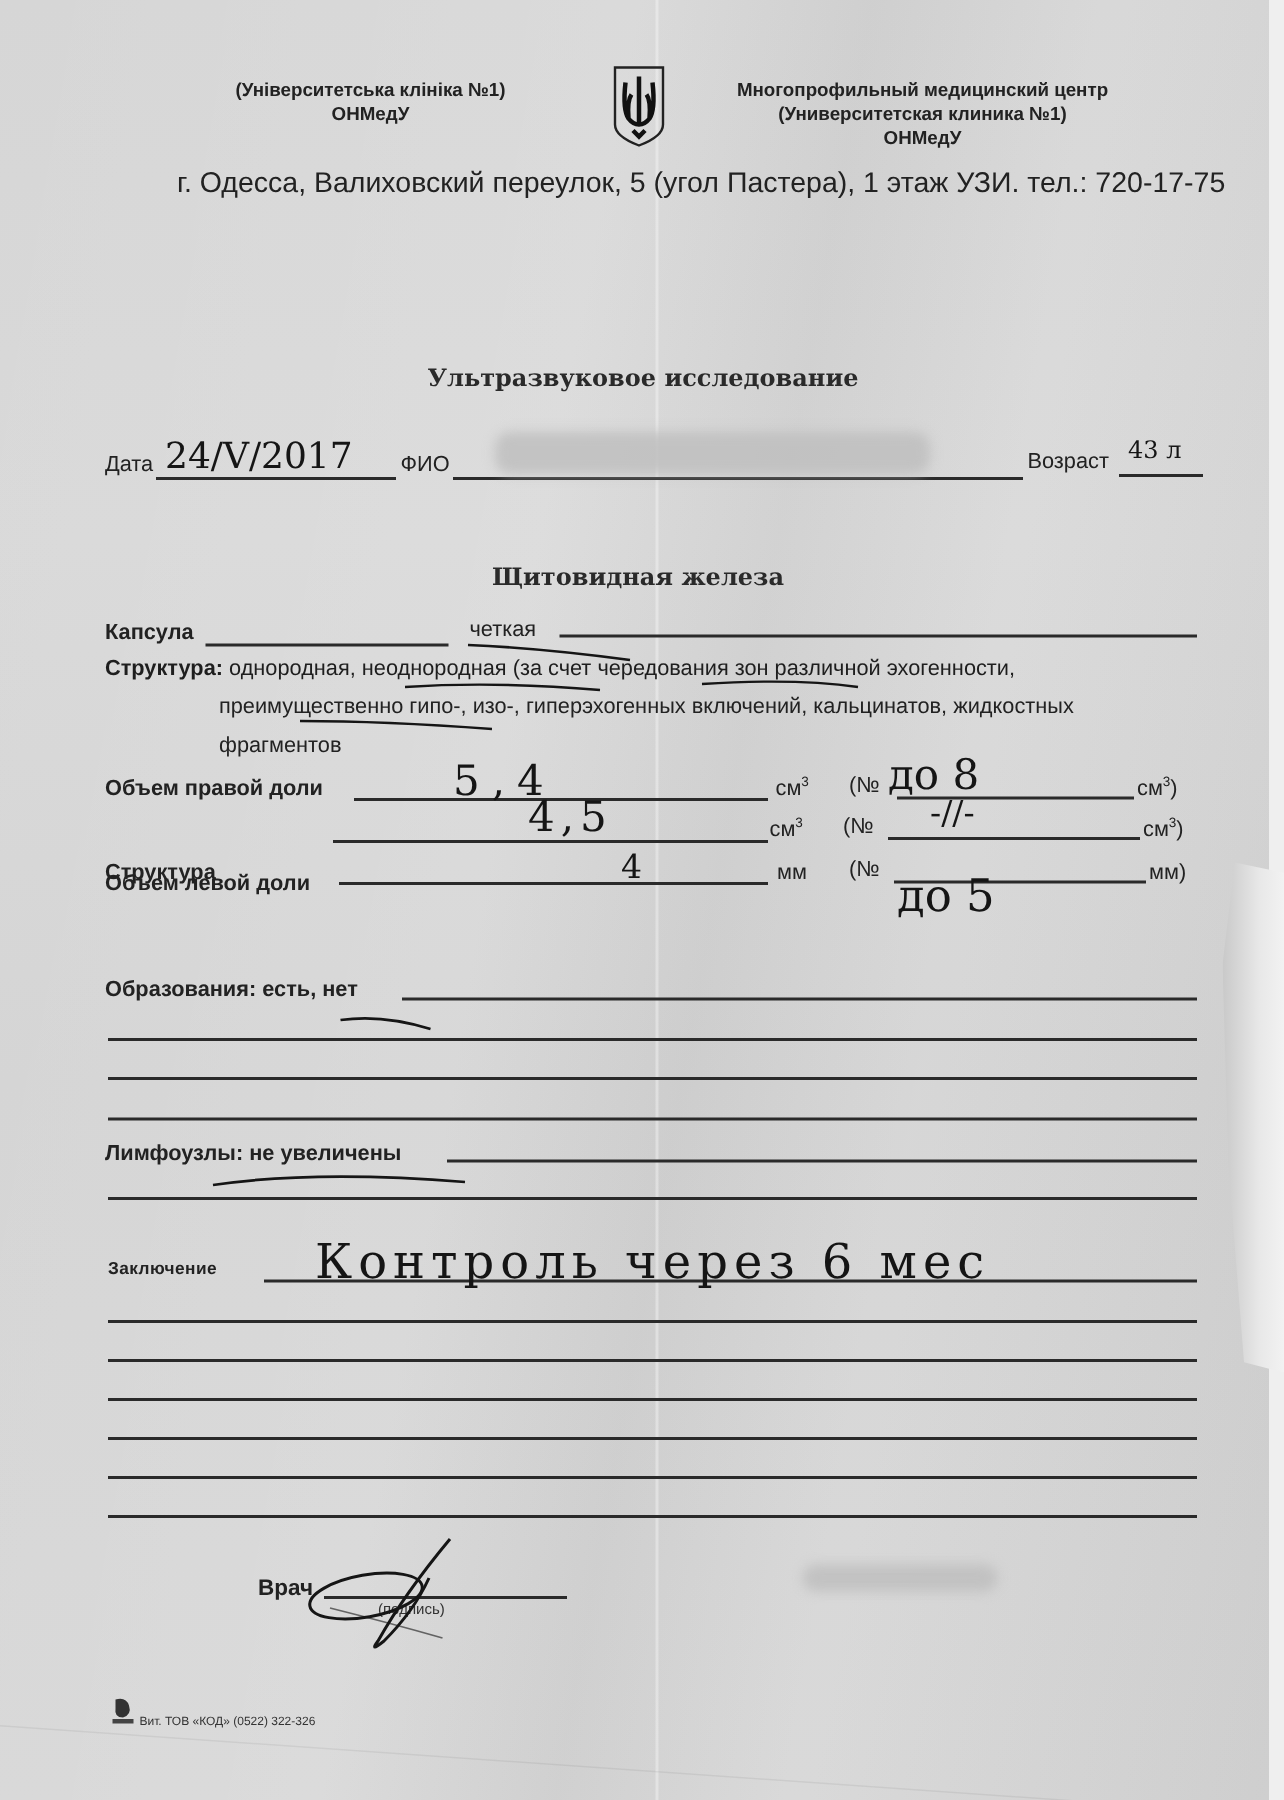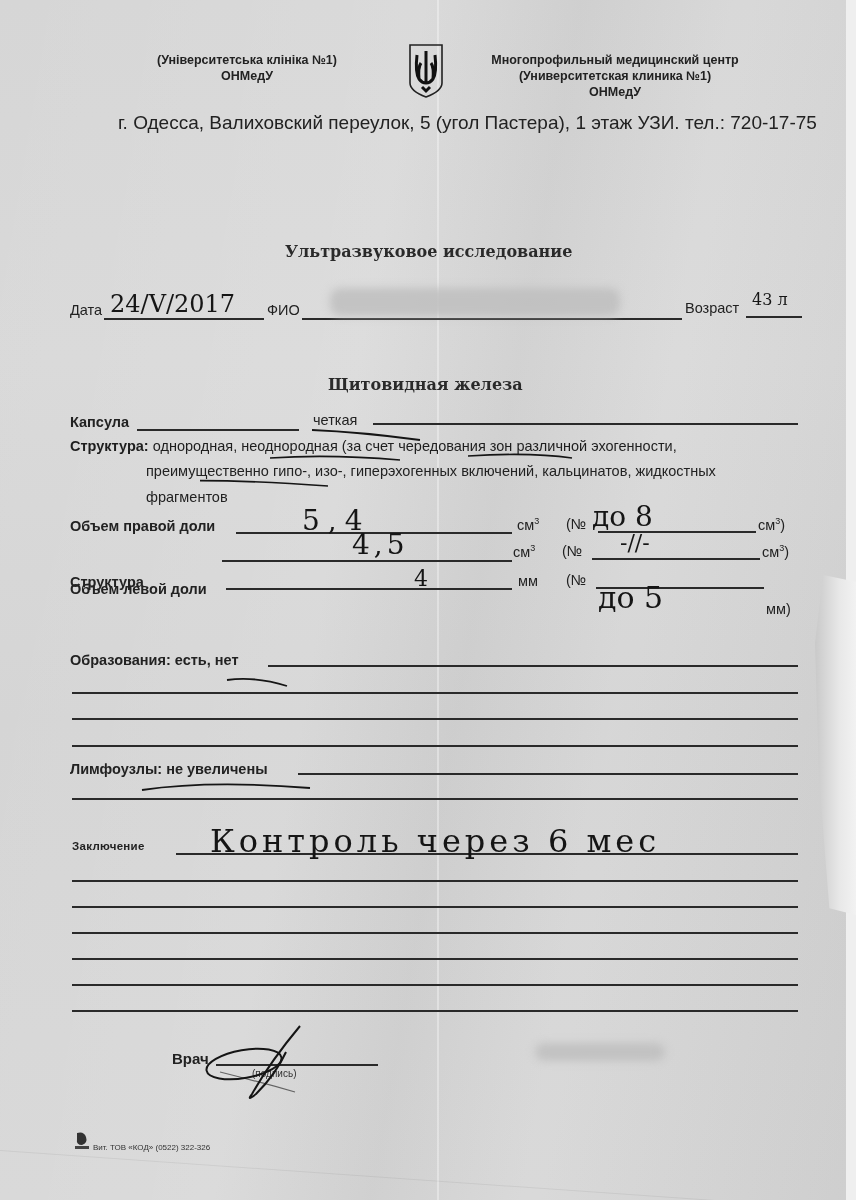--- a/index.html
+++ b/index.html
@@ -127,21 +127,21 @@
 <div class="abs hand" style="left:620px; top:530px; font-size:22px;">-//-</div>
 <div class="abs label" style="left:762px; top:543px;"><span>см</span><span class="sup">3</span><span>)</span></div>
 
 <div class="abs label-b" style="left:70px; top:574px;">Структура</div>
 <div class="line" style="left:226px; top:588px; width:286px;"></div>
 <div class="abs hand" style="left:414px; top:566px; font-size:22px;">4</div>
 <div class="abs label" style="left:518px; top:572px;"><span>мм</span><span class="sup"></span></div>
 <div class="abs label" style="left:566px; top:572px;">(№</div>
 <div class="line" style="left:596px; top:587px; width:168px;"></div>
 <div class="abs hand" style="left:598px; top:560px; font-size:30px;margin-top:20px;">до 5</div>
-<div class="abs label" style="left:766px; top:600px;text-align:right;"><span>мм</span><span class="sup"></span><span>)</span></div>
+<div class="abs label" style="left:766px; top:572px;text-align:right;"><span>мм</span><span class="sup"></span><span>)</span></div>
 
 <div class="abs label-b" style="left:70px; top:652px;">Образования: есть, нет</div>
 <div class="line" style="left:268px; top:665px; width:530px;"></div>
 <svg class="abs" style="left:225px; top:676px;" width="70" height="14">
   <path d="M2 4 Q30 0 62 10" stroke="#151515" stroke-width="1.8" fill="none"></path>
 </svg>
 <div class="line" style="left:72px; top:692px; width:726px;"></div>
 <div class="line" style="left:72px; top:718px; width:726px;"></div>
 <div class="line" style="left:72px; top:745px; width:726px;"></div>
 <div class="abs hand" style="left:300px; top:648px; font-size:18px;"></div>

